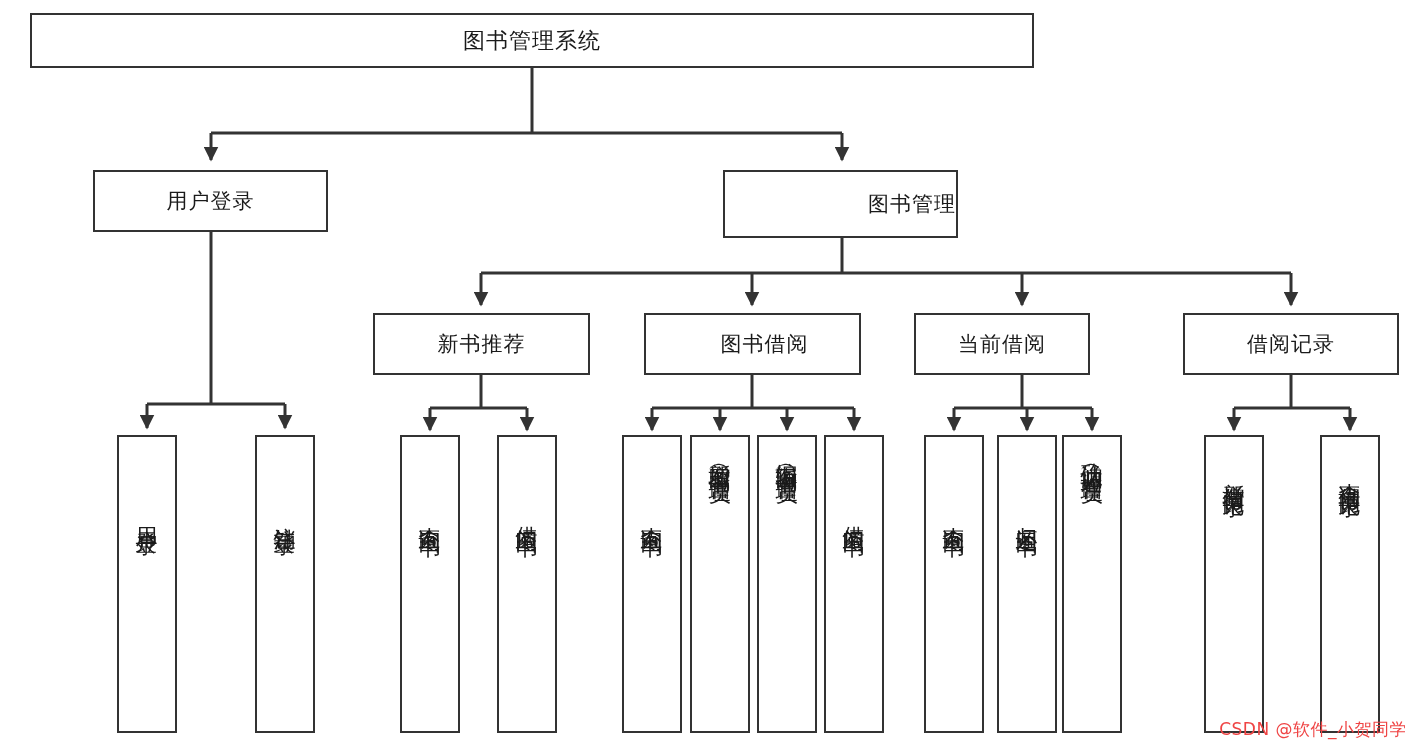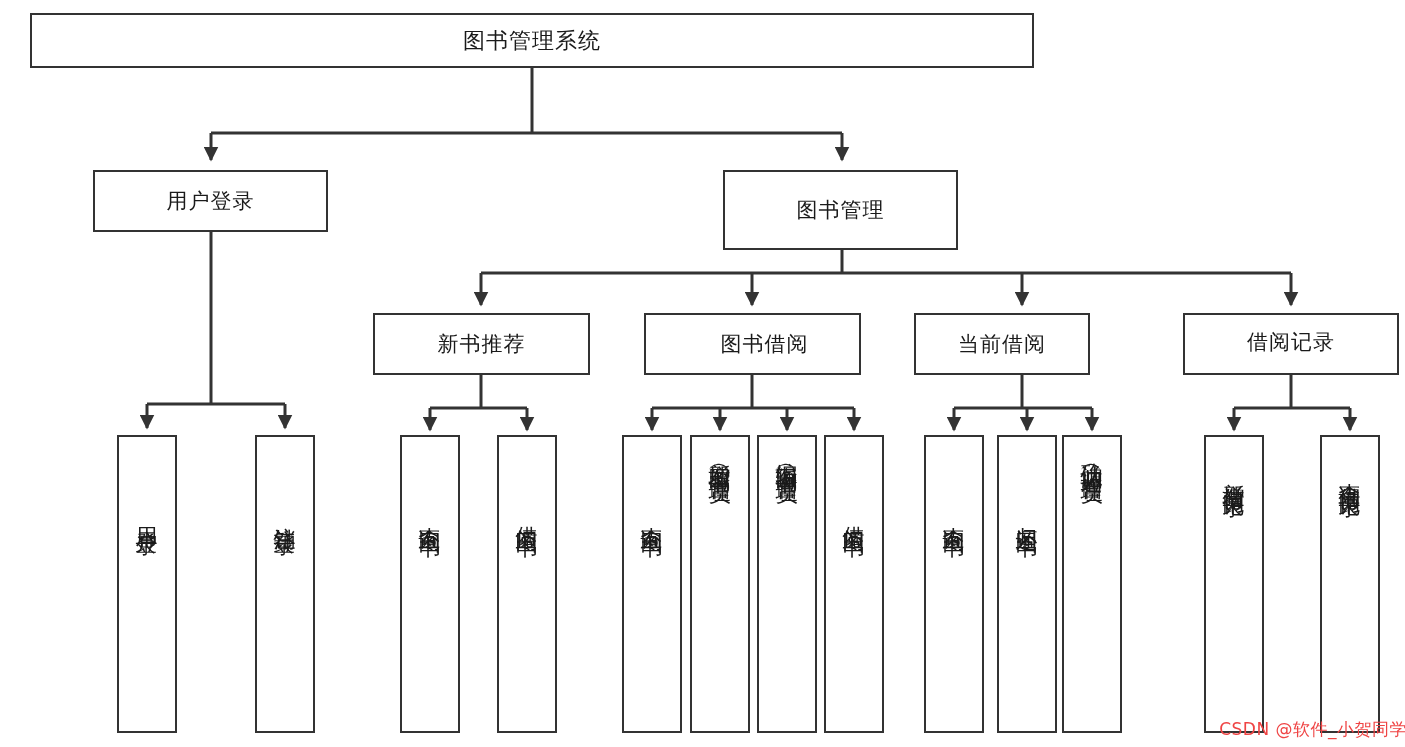--- a/index.html
+++ b/index.html
@@ -137,34 +137,34 @@
     </g>
   </svg>
 
   <div class="node horiz root" style="left:18px; top:13px; width:1004px; height:55px;">
     <span class="label">图书管理系统</span>
   </div>
 
   <div class="node horiz" style="left:81px; top:170px; width:235px; height:62px;">
     <span class="label">用户登录</span>
   </div>
-  <div class="node horiz" style="left:711px; top:170px; width:235px; height:80px;">
+  <div class="node horiz" style="left:711px; top:170px; width:235px; height:68px;justify-content:flex-end;">
     <span class="label">图书管理</span>
   </div>
 
   <div class="node horiz" style="left:361px; top:313px; width:217px; height:62px;justify-content:center;">
     <span class="label">新书推荐</span>
   </div>
   <div class="node horiz" style="left:632px; top:313px; width:217px; height:62px;padding-left:24px;">
     <span class="label">图书借阅</span>
   </div>
   <div class="node horiz" style="left:902px; top:313px; width:176px; height:62px;">
     <span class="label">当前借阅</span>
   </div>
-  <div class="node horiz" style="left:1171px; top:313px; width:216px; height:62px;font-family:Liberation Mono, monospace;">
+  <div class="node horiz" style="left:1171px; top:313px; width:216px; height:62px;">
     <span class="label">借阅记录</span>
   </div>
 
   <div class="node leaf mid" style="left:105px; top:435px; width:60px; height:298px;">
     <span class="label">用户登录</span>
   </div>
   <div class="node leaf mid" style="left:243px; top:435px; width:60px; height:298px;">
     <span class="label">注销登录</span>
   </div>
 

